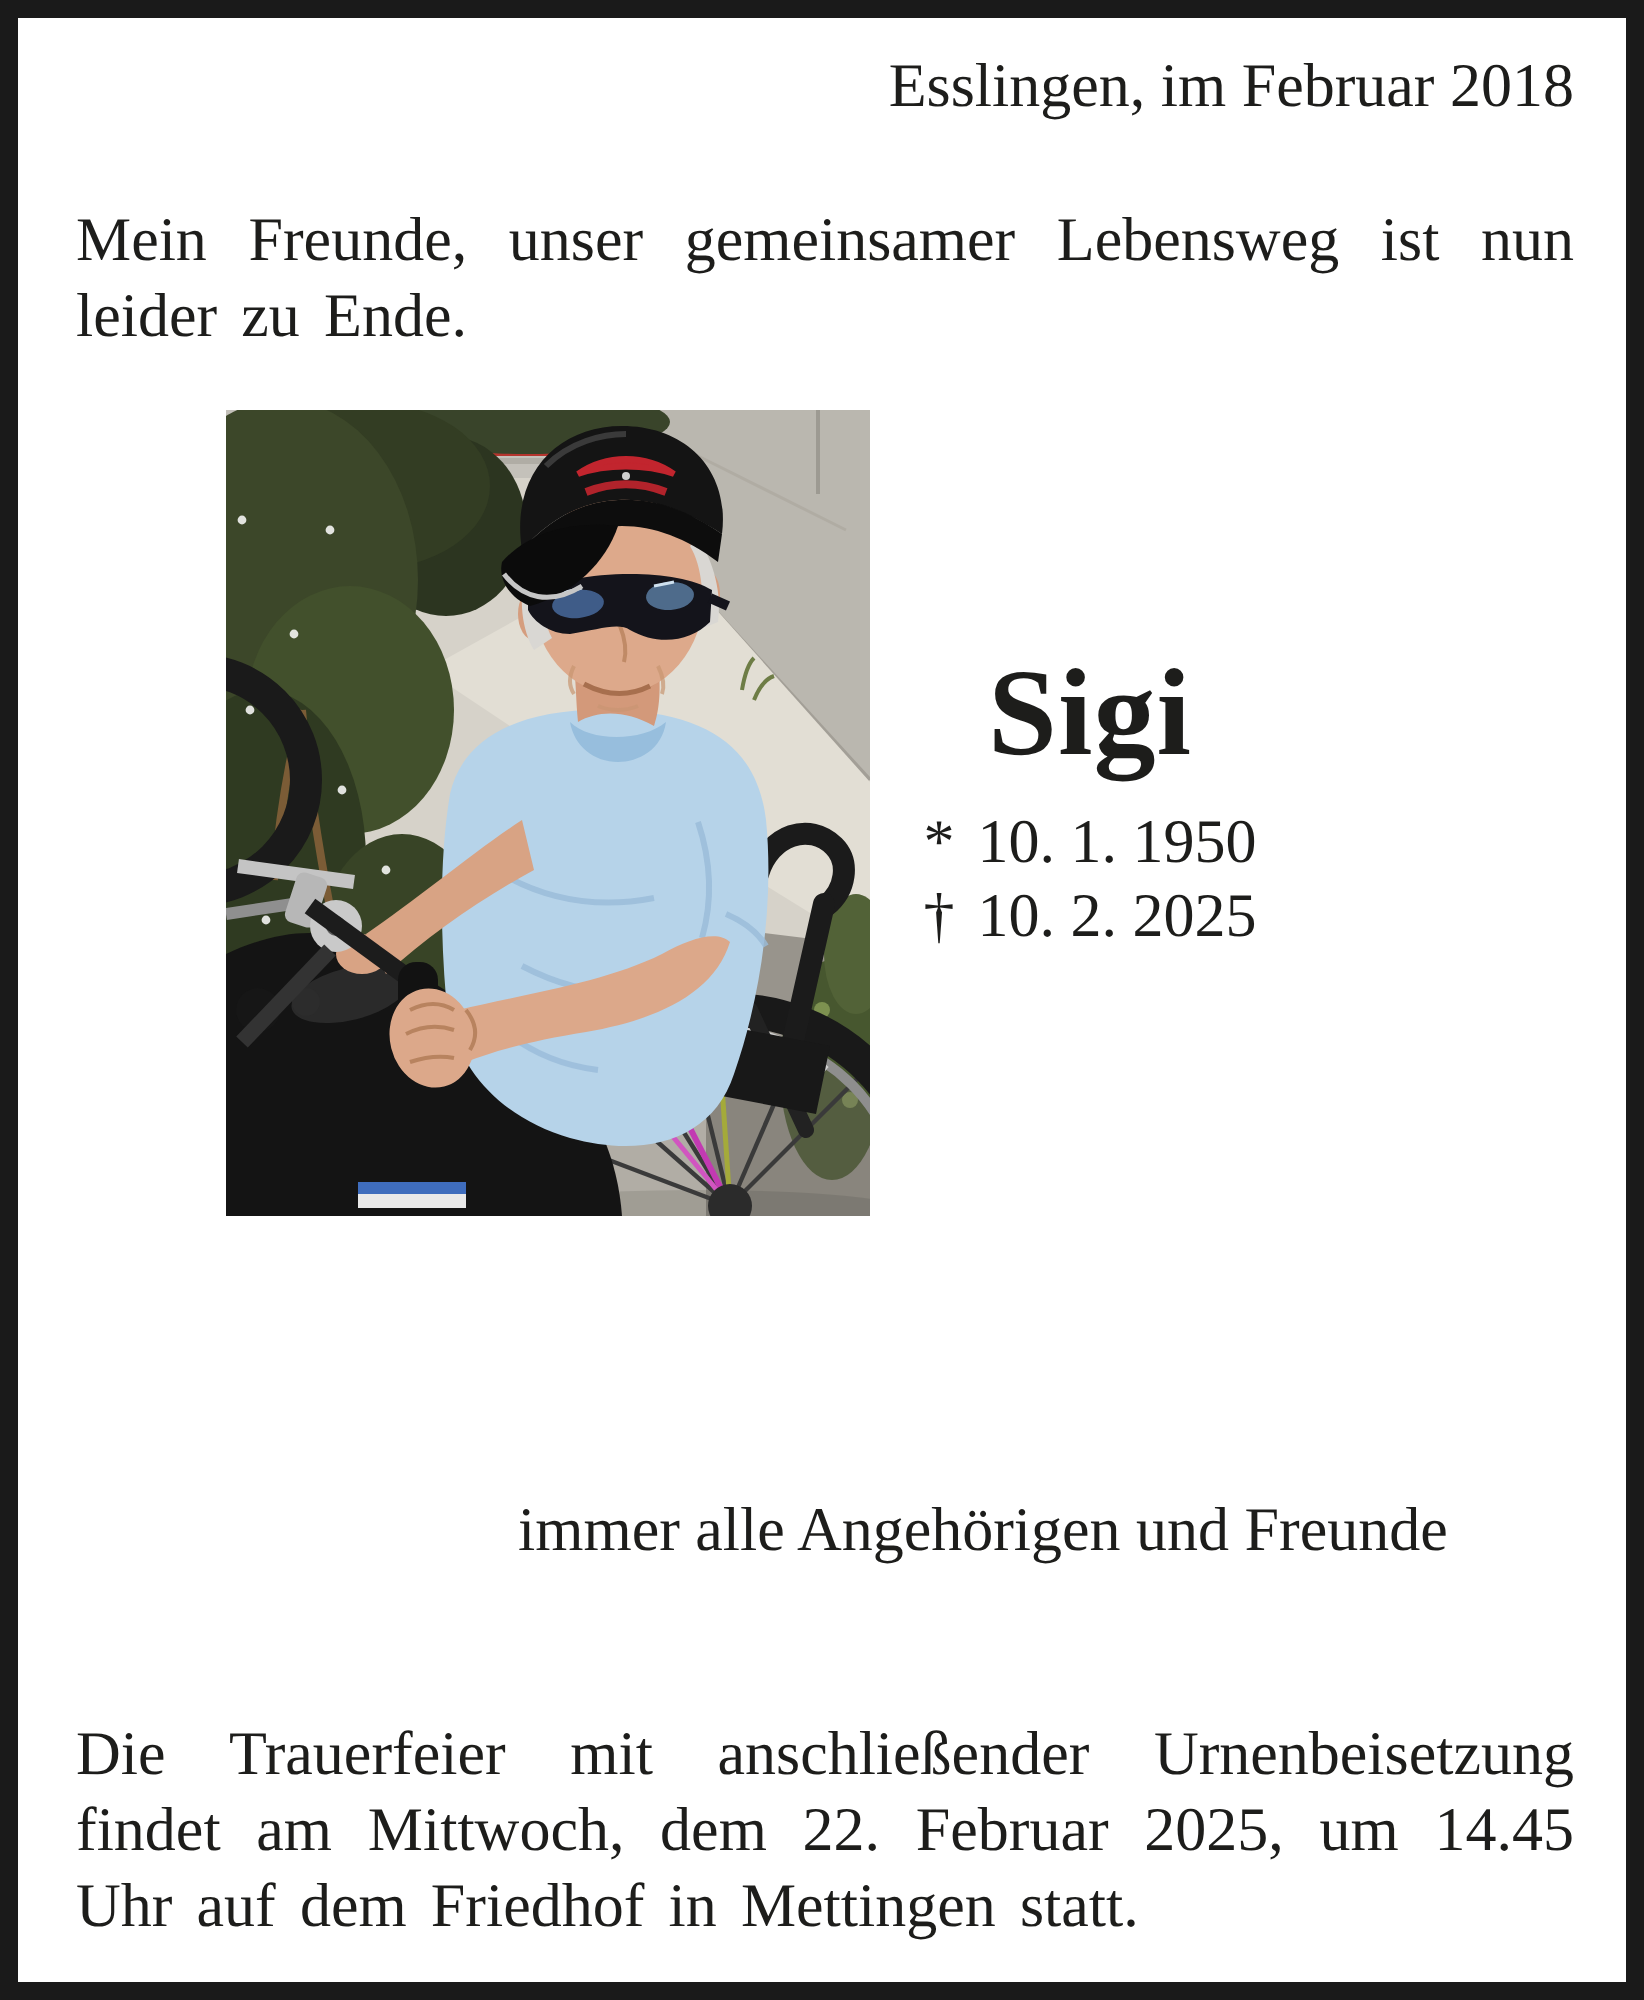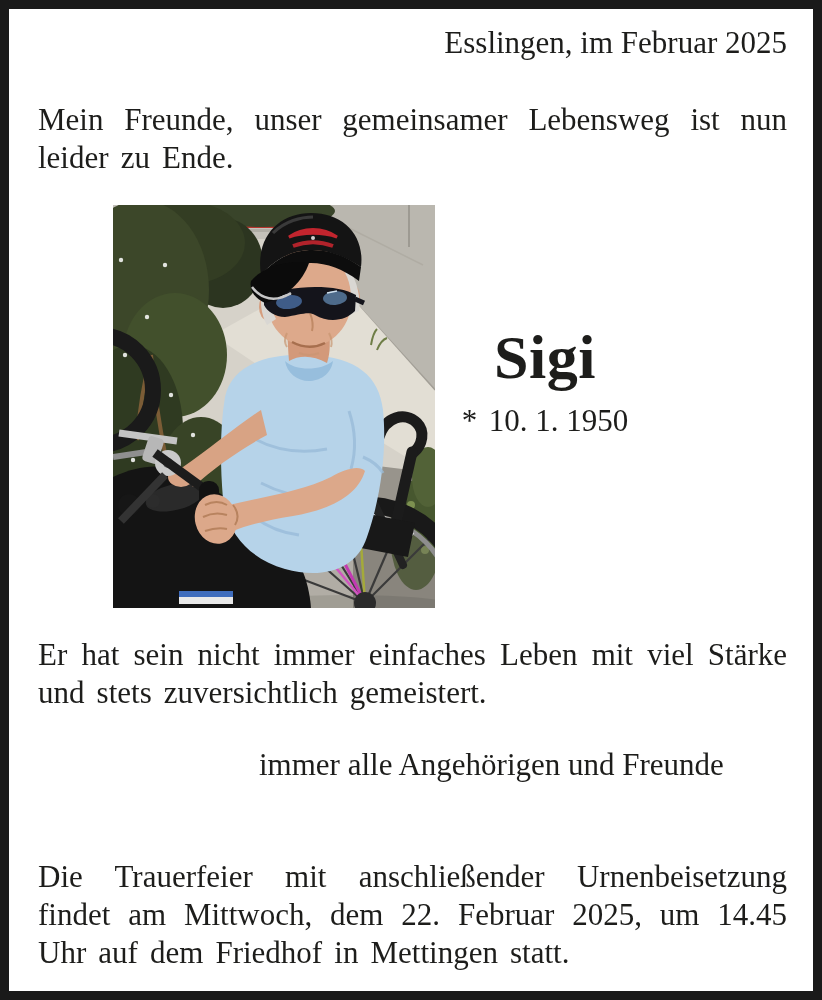--- a/index.html
+++ b/index.html
@@ -46,21 +46,21 @@
     position:absolute;left:250px;top:737px;
     font-size:31px;line-height:38px;white-space:nowrap;
   }
 </style>
 </head>
 <body>
 
 <div class="stage">
   <div class="notice">
 
-    <div class="dateline">Esslingen, im Februar 2025</div>
+    <div class="dateline">Esslingen, im Februar 2018</div>
 
     <p class="para intro">Mein Freunde, unser gemeinsamer Lebensweg ist nun leider zu Ende.</p>
 
     <div class="photo" role="img" aria-label="Älterer Mann mit schwarzer Kappe, Sonnenbrille und hellblauem T-Shirt im Rollstuhl mit Handbike im Freien">
       <svg viewBox="0 0 322 403" preserveAspectRatio="none">
 
         <rect x="0" y="0" width="322" height="403" fill="#d6d2c9"></rect>
         <rect x="0" y="0" width="322" height="34" fill="#c4c1ba"></rect>
 
         <g>
@@ -221,24 +221,24 @@
           <path d="M 180,41 C 193,36 207,36 220,41" stroke="#c2252e" stroke-width="4" fill="none" opacity="0.9"></path>
           <circle cx="200" cy="33" r="2" fill="#ffffff" opacity="0.8"></circle>
         </g>
       </svg>
     </div>
 
     <div class="name-block">
       <div class="name">Sigi</div>
       <div class="dates">
         <div class="date-row"><span class="sym">*</span><span>10. 1. 1950</span></div>
+        <div class="date-row"><span class="sym">†</span><span>10. 2. 2025</span></div>
       </div>
     </div>
 
-    <p class="para tribute">Er hat sein nicht immer einfaches Leben mit viel Stärke und stets zuversichtlich gemeistert.</p>
 
     <div class="signature">
       <div>immer alle Angehörigen und Freunde</div>
     </div>
 
     <p class="para funeral">Die Trauerfeier mit anschließender Urnenbeisetzung findet am Mittwoch, dem 22. Februar 2025, um 14.45 Uhr auf dem Friedhof in Mettingen statt.</p>
 
   </div>
 </div>
 

